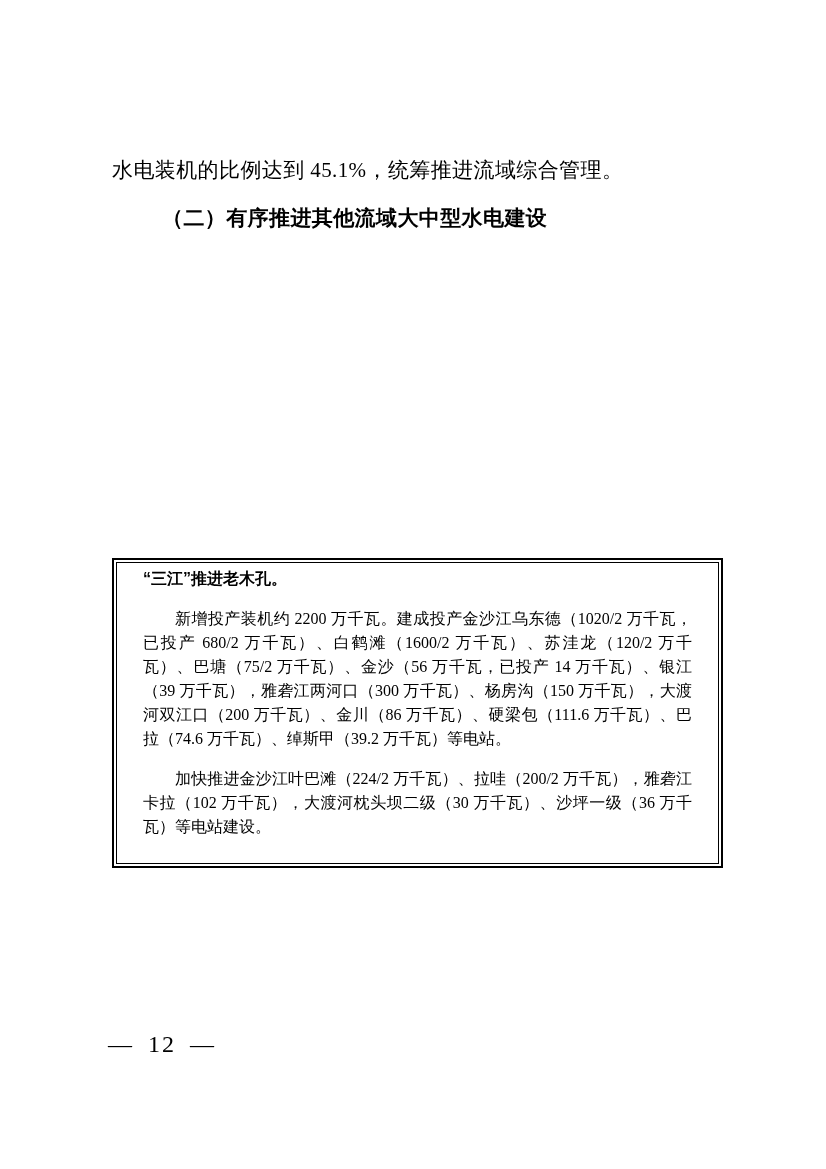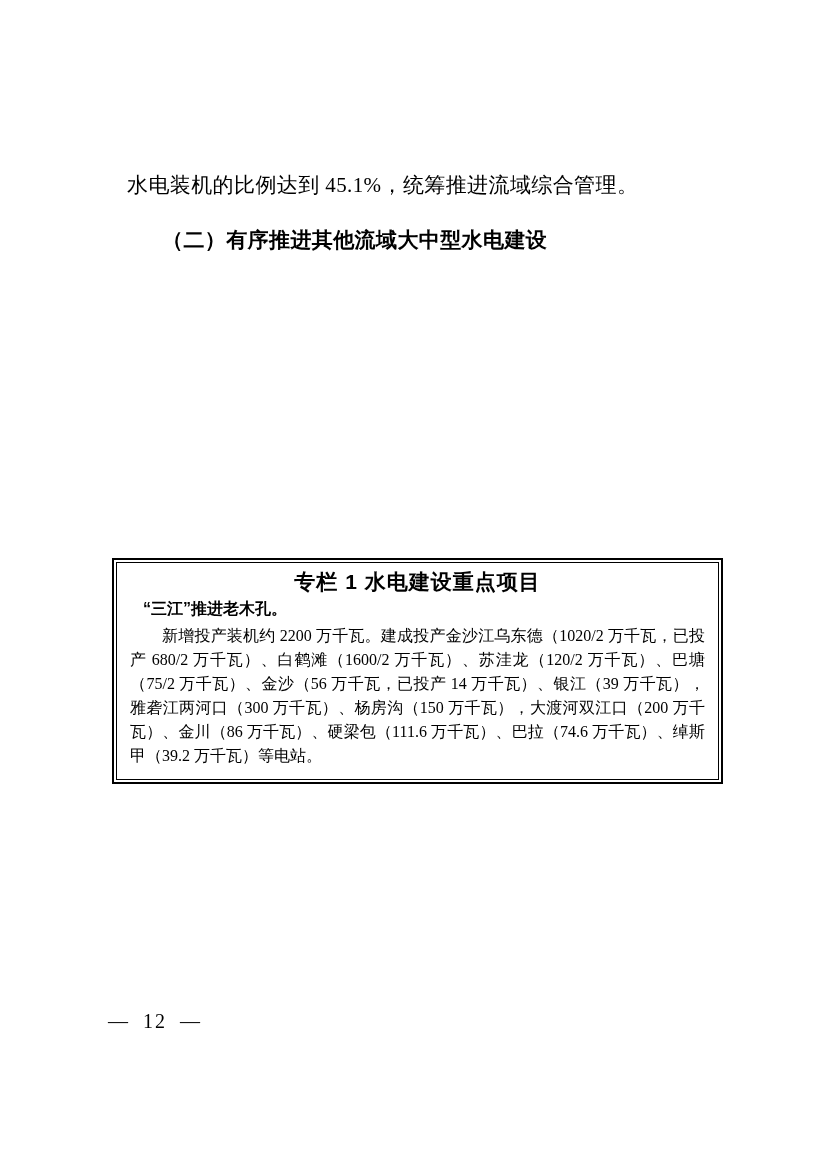--- a/index.html
+++ b/index.html
@@ -21,21 +21,21 @@
     height: 1169px;
     background: #ffffff;
   }
   .content {
     position: absolute;
     left: 112px;
     top: 150px;
     width: 602px;
   }
   .para {
-    margin: 15px;
+    margin: 0;
     font-size: 21px;
     line-height: 40px;
     text-align: justify;
     letter-spacing: 0.4px;
   }
   .para.indent { text-indent: 2em; }
   .heading {
     margin: 8px;
     font-size: 21px;
     line-height: 40px;
@@ -66,55 +66,55 @@
     letter-spacing: 1px;
   }
   .box-subhead {
     font-weight: bold;
     font-size: 16px;
     line-height: 24px;
     text-indent: 1em;
     font-family: "Liberation Sans", "DejaVu Sans", sans-serif;
   }
   .box-para {
-    margin: 3px;
+    margin: 16px;
     font-size: 16px;
     line-height: 24px;
     text-align: justify;
     text-indent: 2em;
   }
   .footer {
     position: absolute;
     left: 108px;
-    top: 1010px;
-    font-size: 20px;
+    top: 1031px;
+    font-size: 24px;
     letter-spacing: 2px;
     word-spacing: 6px;
     text-align: right;
   }
 </style>
 </head>
 <body>
 
 <div class="page">
 
   <div class="content">
     <p class="para">水电装机的比例达到 45.1%，统筹推进流域综合管理。</p>
 
     <h2 class="heading">（二）有序推进其他流域大中型水电建设</h2>
 
   </div>
 
   <div class="callout-outer">
     <div class="callout-inner">
-      <div class="box-title">专栏 1  水电建设重点项目</div>
 
       <div class="box-subhead">“三江”推进老木孔。</div>
 
       <p class="box-para">新增投产装机约 2200 万千瓦。建成投产金沙江乌东德（1020/2 万千瓦，已投产 680/2 万千瓦）、白鹤滩（1600/2 万千瓦）、苏洼龙（120/2 万千瓦）、巴塘（75/2 万千瓦）、金沙（56 万千瓦，已投产 14 万千瓦）、银江（39 万千瓦），雅砻江两河口（300 万千瓦）、杨房沟（150 万千瓦），大渡河双江口（200 万千瓦）、金川（86 万千瓦）、硬梁包（111.6 万千瓦）、巴拉（74.6 万千瓦）、绰斯甲（39.2 万千瓦）等电站。</p>
 
+      <p class="box-para">加快推进金沙江叶巴滩（224/2 万千瓦）、拉哇（200/2 万千瓦），雅砻江卡拉（102 万千瓦），大渡河枕头坝二级（30 万千瓦）、沙坪一级（36 万千瓦）等电站建设。</p>
 
     </div>
   </div>
 
   <div class="footer">— 12 —</div>
 
 </div>
 
 </body></html>

